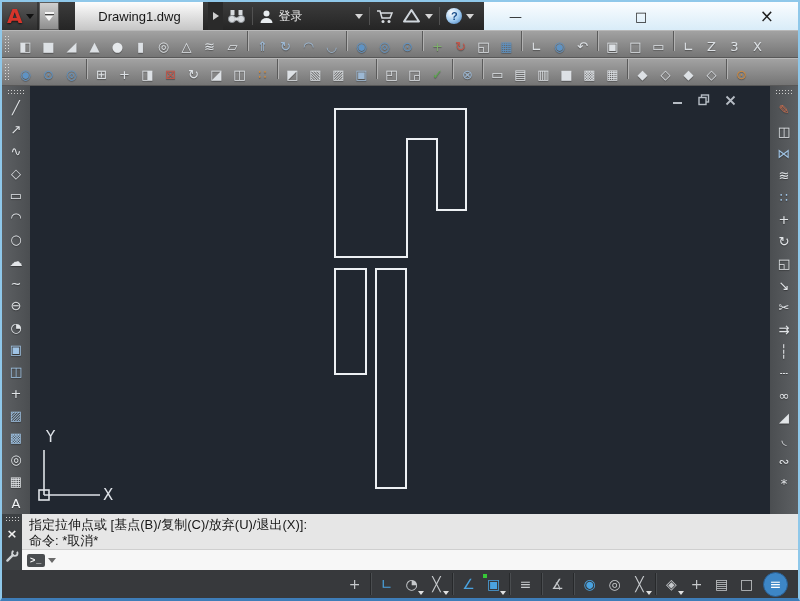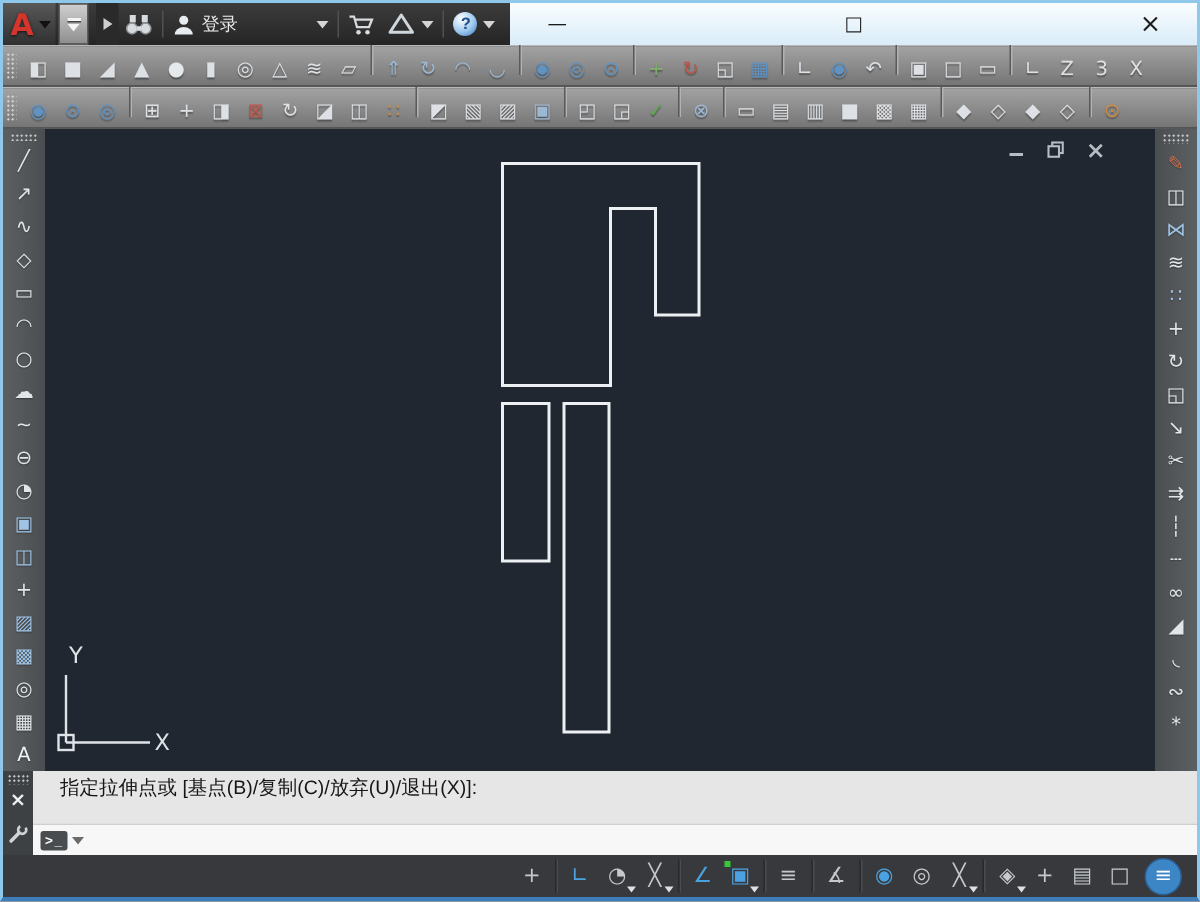--- a/index.html
+++ b/index.html
@@ -81,21 +81,21 @@
   .canvas-ctrls { position:absolute; top:8px; right:34px; display:flex; gap:15px; }
   .canvas-ctrls .cbtn { display:flex; align-items:center; }
 
   
   .cmdpanel { height:56px; flex:0 0 56px; display:flex; background:#e8e8e8; }
   .cmd-strip { width:20px; flex:0 0 20px; background:#3e4144; display:flex; flex-direction:column; align-items:center; }
   .cmd-strip .grip-h { width:14px; margin:2px auto 4px auto; }
   .cmd-x { color:#f0f0f0; font-size:13px; font-weight:bold; line-height:14px; font-family:"DejaVu Sans",sans-serif; }
   .cmd-wrench { margin-top:8px; }
   .cmd-main { flex:1; display:flex; flex-direction:column; min-width:0; }
-  .cmd-history { flex:1; background:#e6e6e6; padding:3px 0 0 18px; color:#161616; font-size:13px; line-height:16px; }
+  .cmd-history { flex:1; background:#e6e6e6; padding:3px 0 0 7px; color:#161616; font-size:13px; line-height:16px; }
   .cmd-inputrow { height:21px; flex:0 0 21px; background:#f7f7f7; border-top:1px solid #cfcfcf;
     display:flex; align-items:center; padding-left:5px; }
   .prompt-badge { background:#4a4d50; color:#fff; font-size:9px; font-weight:bold; padding:2px 3px;
     border-radius:2px; line-height:1; letter-spacing:1px; }
   .cmd-inputrow .caret { border-top-color:#6a6a6a; margin-left:3px; }
   .cmd-input { flex:1; border:none; outline:none; background:transparent; font-style:italic;
     color:#9a9a9a; font-size:13px; margin-left:8px; }
   .cmd-input::placeholder { color:#9a9a9a; font-style:italic; }
 
   
@@ -114,20 +114,23 @@
 <div class="window">
 
   <div class="titlebar">
     <div class="app-btn">
       <span class="logoA">A</span>
       <span class="caret"></span>
     </div>
     <div class="qa-btn">
       <span class="qa-line"></span>
       <span class="caret lt"></span>
+    </div>
+    <div class="file-tab">
+      <span>Drawing1.dwg</span>
     </div>
     <div class="ic-collapse">
       <span class="tri-right"></span>
     </div>
     <span class="tb-ic">
       <svg width="19" height="15" viewBox="0 0 19 15">
         <rect x="3.5" y="1" width="4" height="5" fill="#d7dbdf"></rect>
         <rect x="11.5" y="1" width="4" height="5" fill="#d7dbdf"></rect>
         <circle cx="5" cy="10" r="3.6" fill="#d7dbdf" stroke="#8a8f94"></circle>
         <circle cx="14" cy="10" r="3.6" fill="#d7dbdf" stroke="#8a8f94"></circle>
@@ -466,20 +469,21 @@
       <span class="cmd-wrench">
         <svg width="14" height="14" viewBox="0 0 14 14">
           <circle cx="9.8" cy="4.2" r="2.7" fill="none" stroke="#cfd3d6" stroke-width="1.8" stroke-dasharray="11 4"></circle>
           <line x1="7.8" y1="6.2" x2="2.4" y2="11.6" stroke="#cfd3d6" stroke-width="2.4" stroke-linecap="round"></line>
         </svg>
       </span>
     </div>
     <div class="cmd-main">
       <div class="cmd-history">
         <div class="cmd-line">指定拉伸点或 [基点(B)/复制(C)/放弃(U)/退出(X)]:</div>
+        <div class="cmd-line">命令: *取消*</div>
       </div>
       <div class="cmd-inputrow">
         <span class="prompt-badge">&gt;_</span>
         <span class="caret" style="border-top-color:#6a6a6a;"></span>
       </div>
     </div>
   </div>
 
   <div class="statusbar">
     <div class="status-icons">

